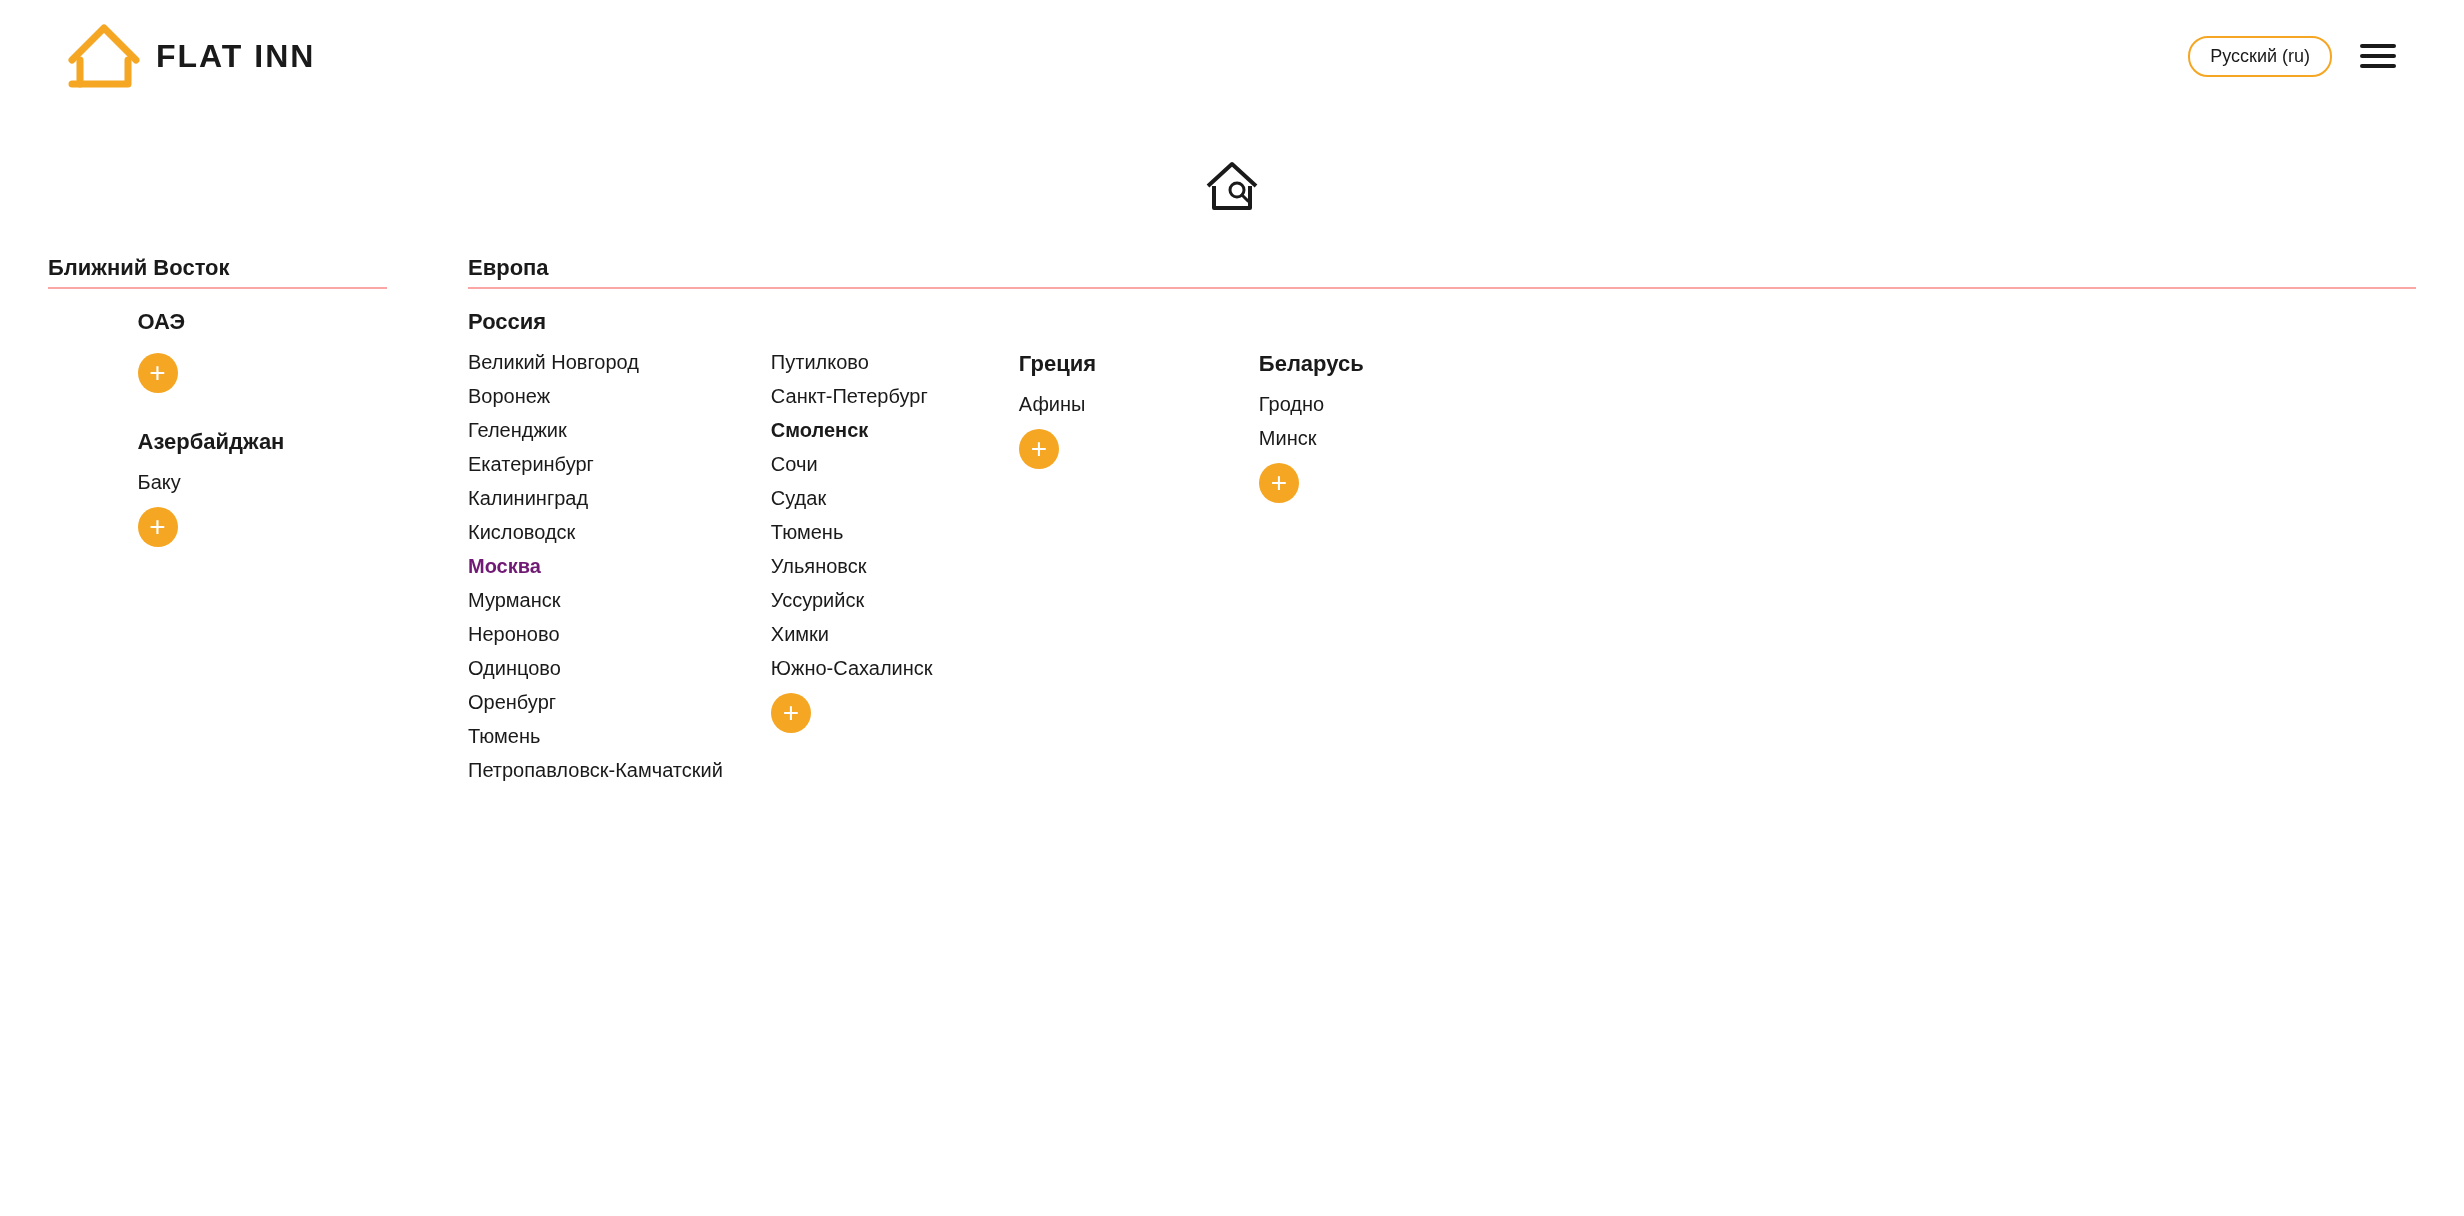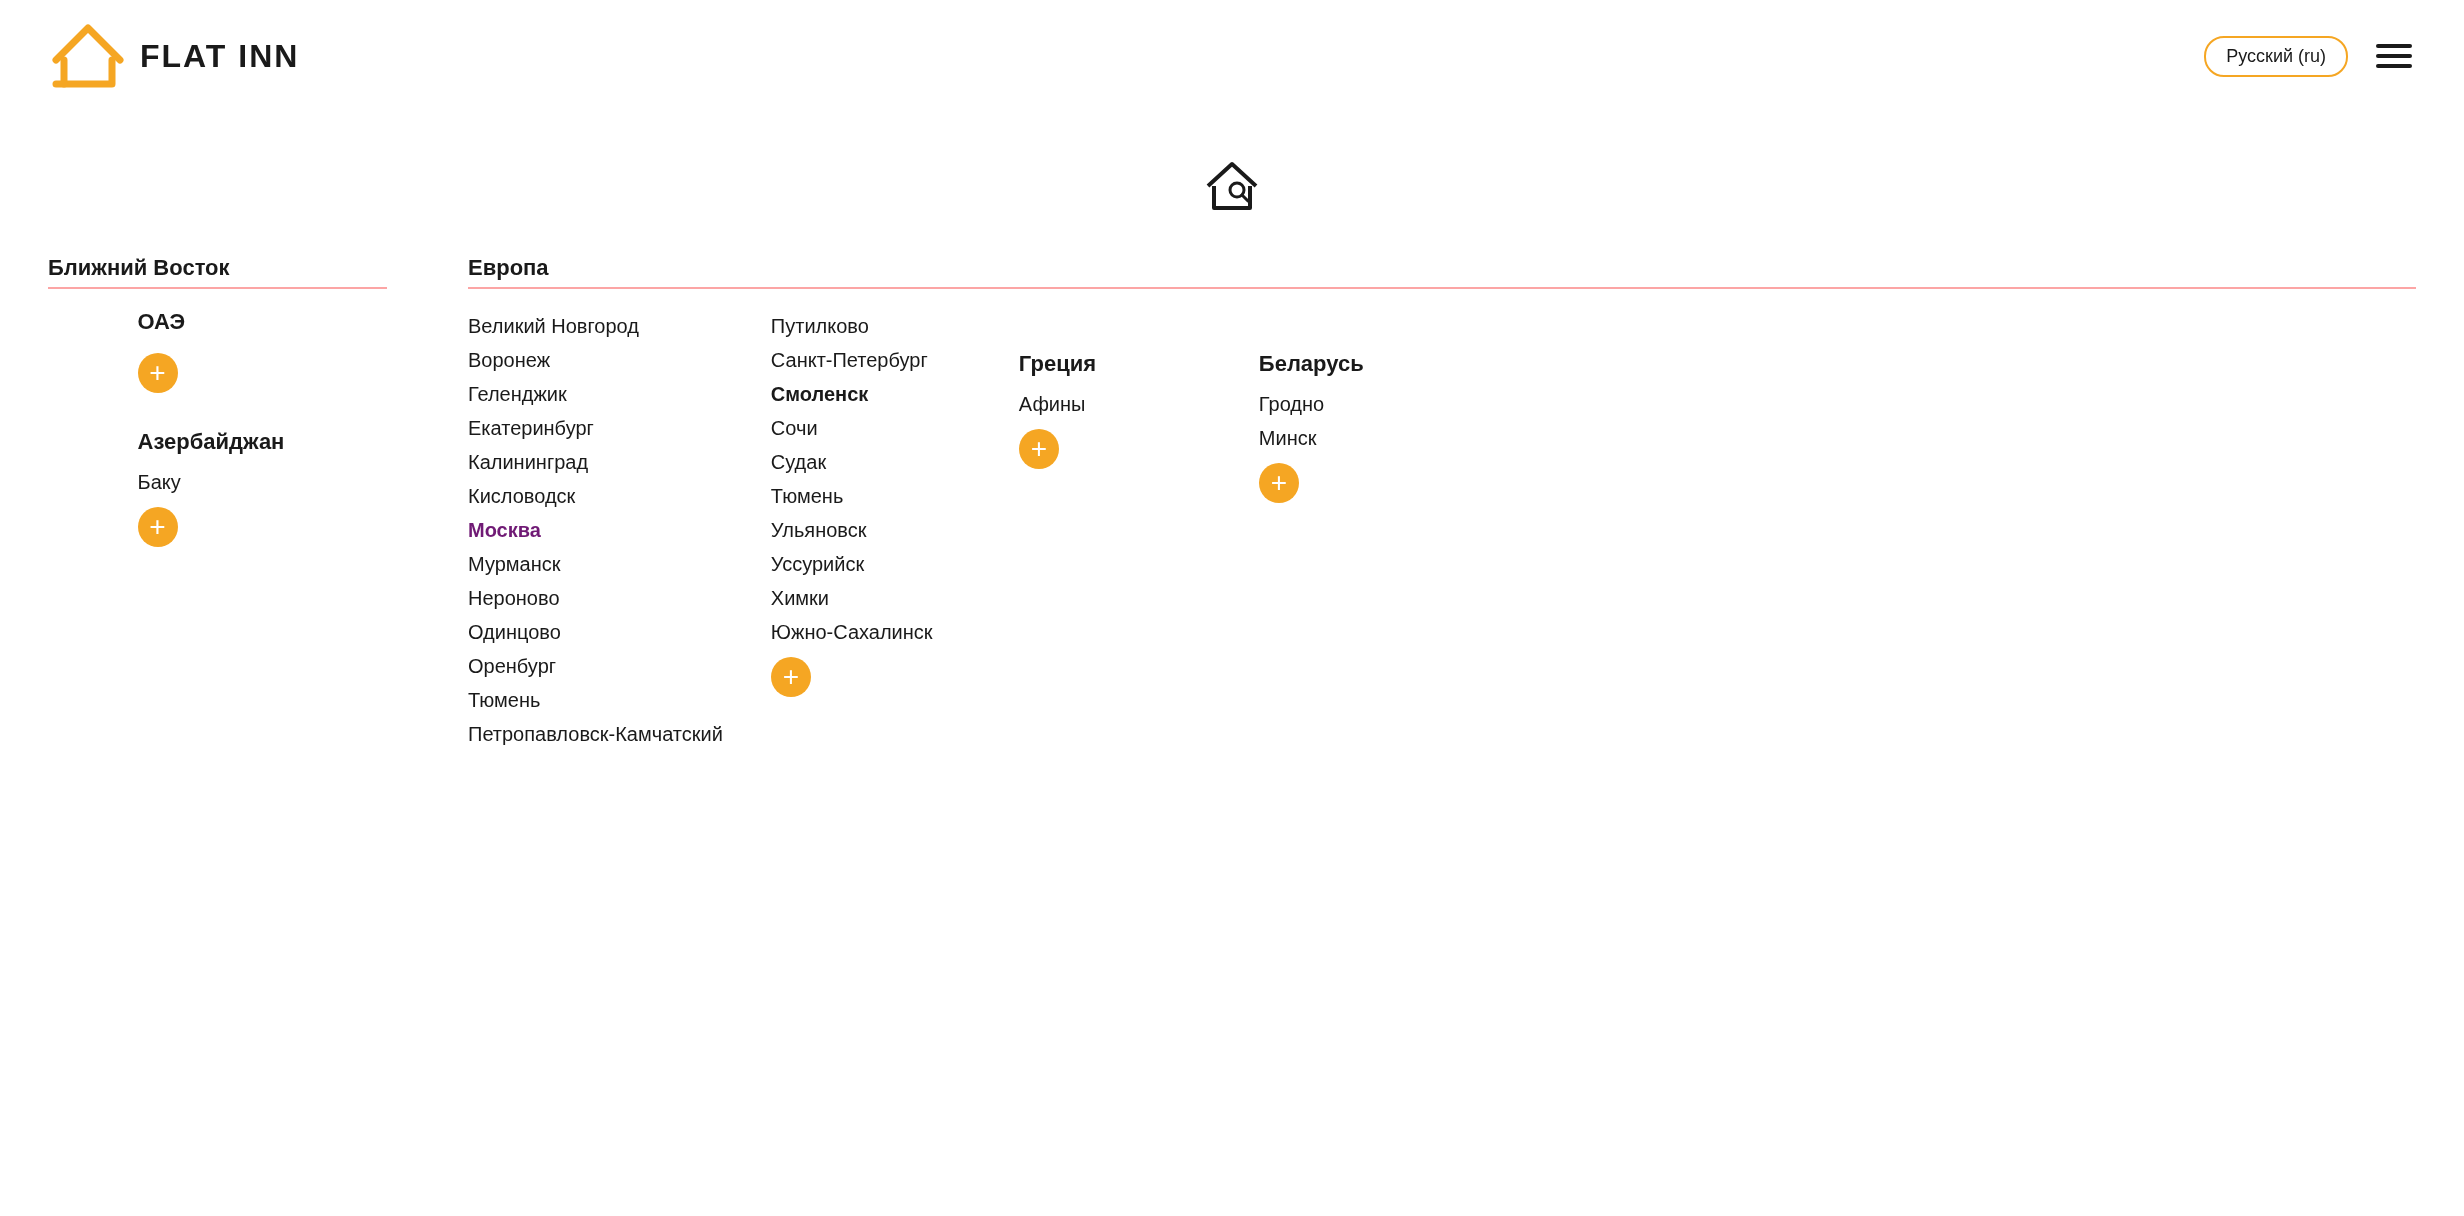--- a/index.html
+++ b/index.html
@@ -8,21 +8,21 @@
       background: #fff;
       color: #1a1a1a;
       min-height: 100vh;
     }
 
     
     .header {
       display: flex;
       align-items: center;
       justify-content: space-between;
-      padding: 16px 48px;
+      padding: 16px 64px;
       border-bottom: none;
     }
     .logo-area {
       display: flex;
       align-items: center;
       gap: 12px;
     }
     .logo-icon {
       width: 80px;
       height: 80px;
@@ -238,20 +238,21 @@
       </div>
     </div>
 
     <div class="region-right europe-region">
       <div class="region-section">
         <div class="region-title">Европа</div>
 
         <div style="display:flex; gap:48px; flex-wrap:wrap;">
 
           <div>
+            <div class="country-name">Россия</div>
             <div class="russia-columns">
               <div class="russia-col">
                 <ul class="city-list">
                   <li>Великий Новгород</li>
                   <li>Воронеж</li>
                   <li>Геленджик</li>
                   <li>Екатеринбург</li>
                   <li>Калининград</li>
                   <li>Кисловодск</li>
                   <li class="active-city" style="color:#701a75;font-weight:700;">Москва</li>

